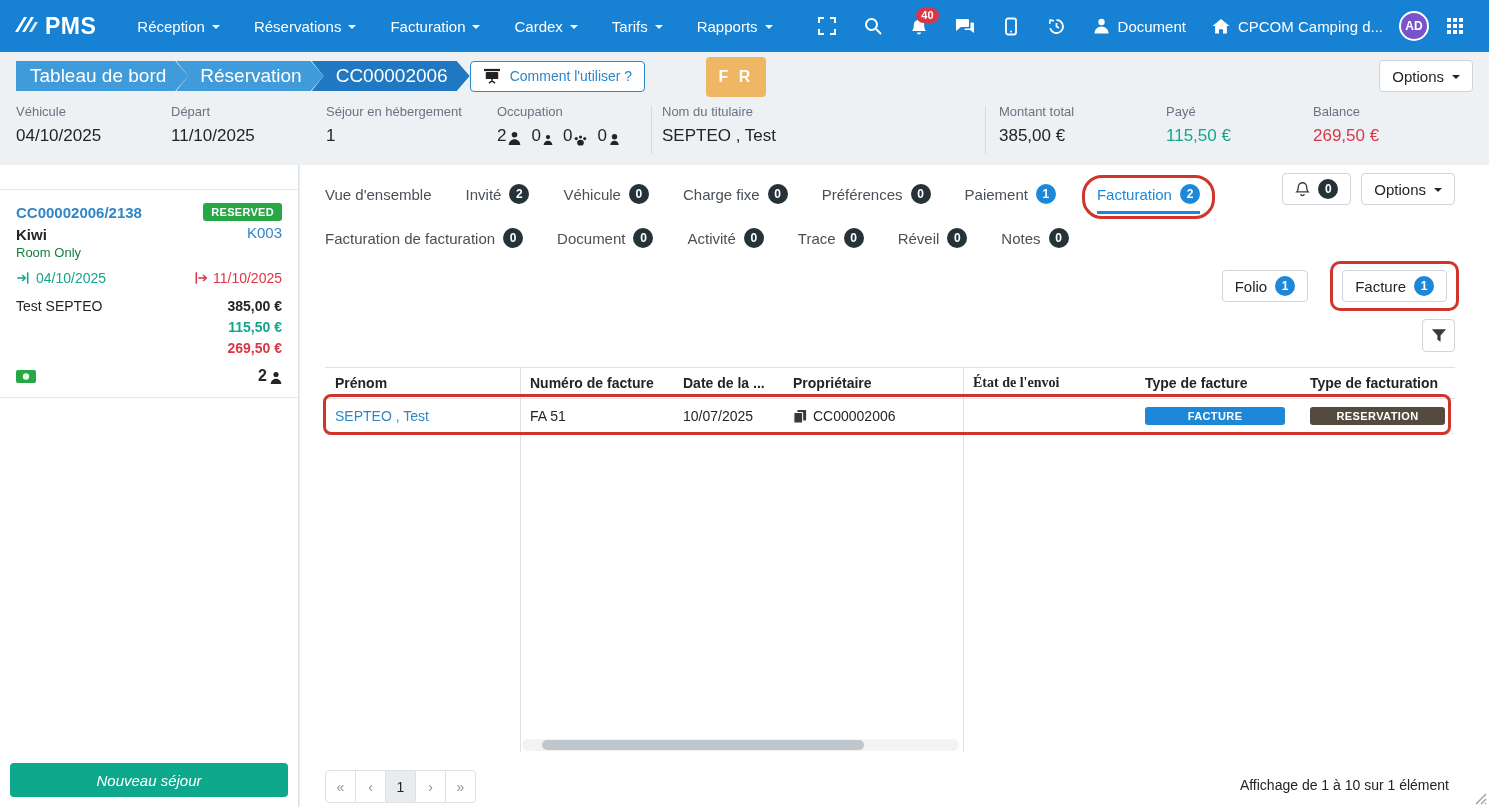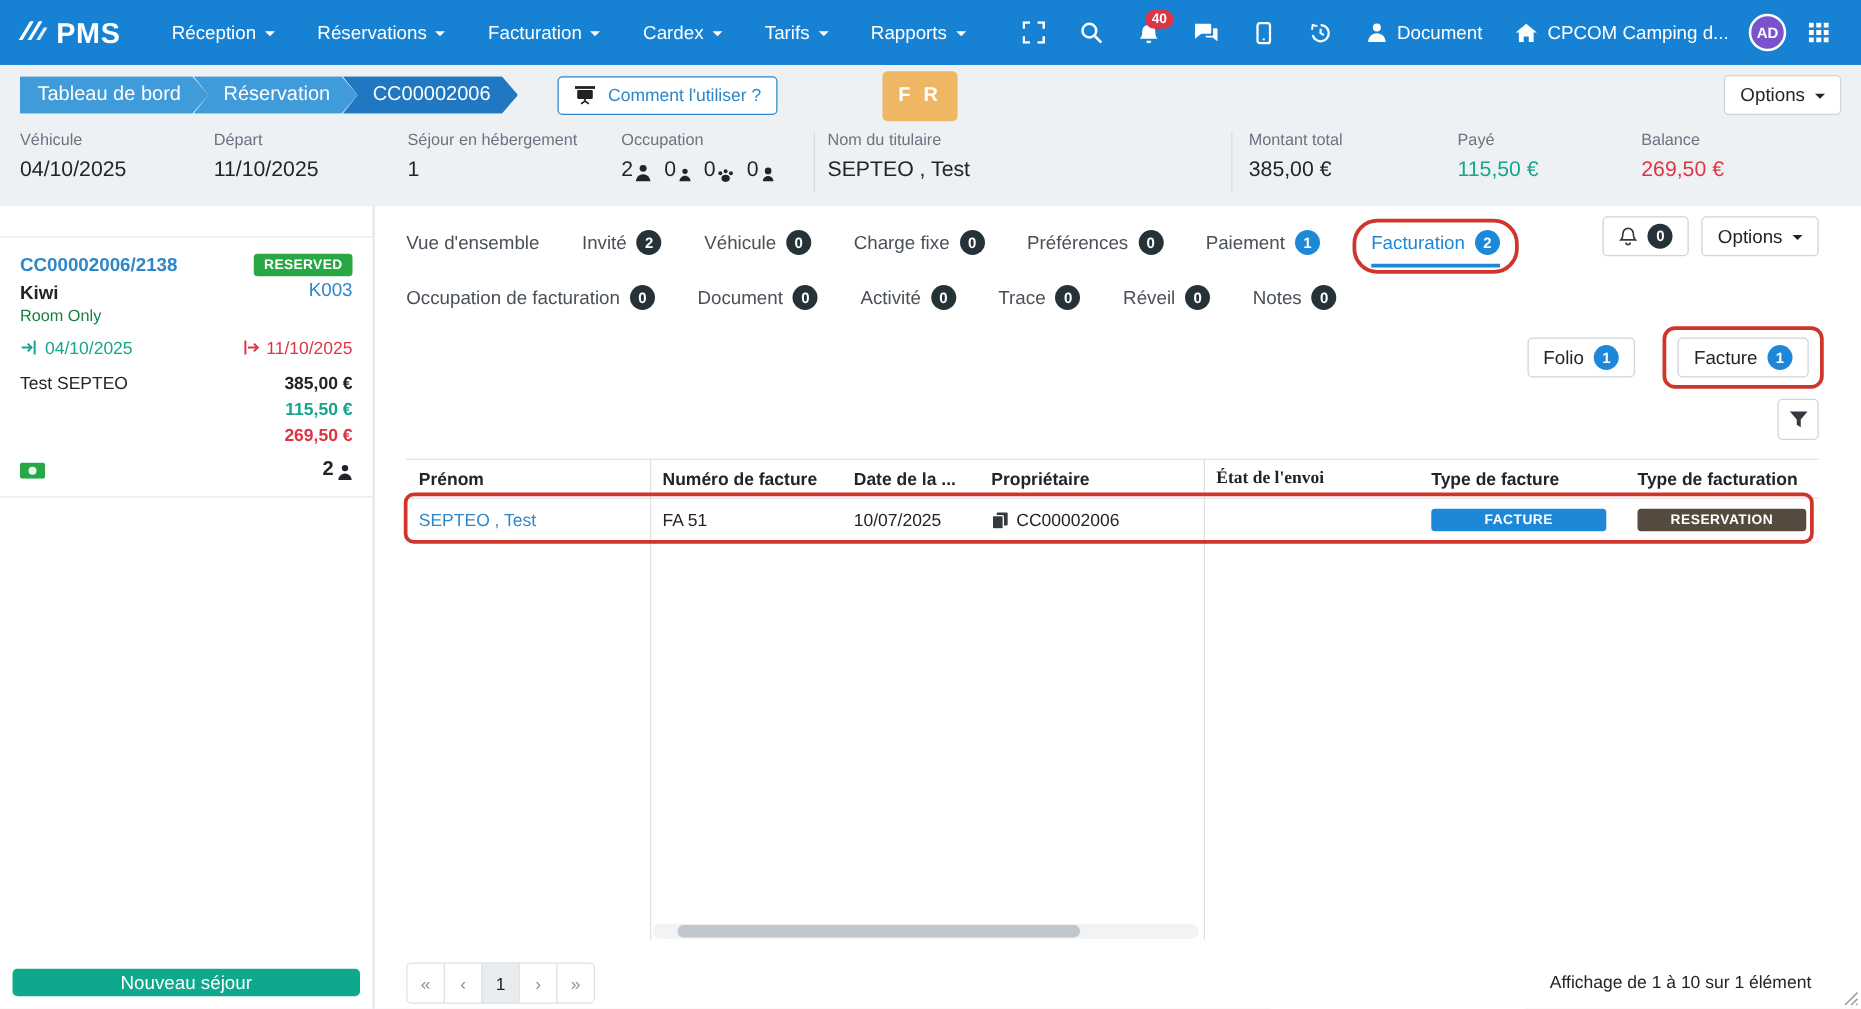--- a/index.html
+++ b/index.html
@@ -26,26 +26,26 @@
   .nav-right { margin-left:auto; display:flex; align-items:center; gap:6px; }
   .nav-icon-btn { min-width:40px; height:38px; display:flex; align-items:center; justify-content:center; position:relative; padding:0 6px; cursor:pointer; }
   .nav-badge { position:absolute; top:1px; right:0; background:#dc3545; color:#fff; font-size:11px; font-weight:bold; border-radius:9px; padding:1px 5px; line-height:13px; }
   .nav-text-btn { display:flex; align-items:center; gap:8px; font-size:15px; padding:0 10px; height:38px; cursor:pointer; white-space:nowrap; }
   .avatar { width:30px; height:30px; border-radius:50%; background:#7a52cc; border:2px solid #fff; color:#fff; font-size:12px; font-weight:bold; display:flex; align-items:center; justify-content:center; }
 
   
   .subheader { position:absolute; top:52px; left:0; right:0; height:113px; background:#eef1f4; }
   .crumb-row { position:relative; height:48px; display:flex; align-items:center; padding:0 16px; }
   .crumbs { display:flex; align-items:center; }
-  .crumb { height:30px; display:flex; align-items:center; color:#fff; font-size:16px; padding:0 22px 0 24px; margin-left:-12px;
+  .crumb { height:30px; display:flex; align-items:center; color:#fff; font-size:19px; padding:0 22px 0 24px; margin-left:-12px;
     clip-path:polygon(0 0, calc(100% - 13px) 0, 100% 50%, calc(100% - 13px) 100%, 0 100%, 12px 50%); cursor:pointer; white-space:nowrap; }
   .crumb.first { margin-left:0; padding-left:14px; clip-path:polygon(0 0, calc(100% - 13px) 0, 100% 50%, calc(100% - 13px) 100%, 0 100%); }
   .crumb.light { background:#3f9bd9; }
   .crumb.dark { background:#1f78c1; }
-  .help-btn { margin-left:32px; display:flex; align-items:center; gap:9px; background:#fff; border:1px solid #2d87c8; color:#2d87c8;
+  .help-btn { display:flex; align-items:center; gap:9px; background:#fff; border:1px solid #2d87c8; color:#2d87c8;
     border-radius:4px; height:31px; padding:0 12px; font-size:14px; cursor:pointer; }
   .flag-badge { position:absolute; left:706px; top:5px; width:60px; height:40px; background:#efb763; color:#fff;
     font-size:16px; font-weight:bold; letter-spacing:3px; display:flex; align-items:center; justify-content:center; border-radius:4px; }
   .btn-outline { display:inline-flex; align-items:center; gap:8px; background:#fff; border:1px solid #ced4da; color:#212529;
     border-radius:4px; height:32px; padding:0 12px; font-size:15px; cursor:pointer; white-space:nowrap; }
   .btn-outline .caret { border-top-color:#212529; }
   .crumb-options { margin-left:auto; }
 
   .summary { position:relative; height:65px; }
   .sum-field { position:absolute; top:4px; }
@@ -75,22 +75,22 @@
   .date-out { color:#dc3545; display:flex; align-items:center; gap:5px; font-size:14px; }
   .card-amounts { margin-top:10px; display:flex; justify-content:space-between; align-items:flex-start; }
   .guest-name { font-size:14px; padding-top:2px; }
   .amt-stack { text-align:right; font-size:14px; font-weight:bold; line-height:21px; }
   .amt-total { color:#212529; }
   .amt-paid { color:#16a58c; }
   .amt-balance { color:#dc3545; }
   .card-foot { margin-top:8px; display:flex; justify-content:space-between; align-items:center; }
   .occupants { display:flex; align-items:flex-end; gap:3px; font-size:16px; font-weight:bold; }
   .occupants svg { fill:#212529; }
-  .new-stay-btn { position:absolute; left:10px; right:10px; bottom:10px; height:22px; background:#0ea98c; color:#fff;
-    border:none; border-radius:4px; font-size:15px; font-family:inherit; cursor:pointer; }
+  .new-stay-btn { position:absolute; left:10px; right:10px; bottom:10px; height:34px; background:#0ea98c; color:#fff;
+    border:none; border-radius:4px; font-size:15px; font-family:inherit; cursor:pointer;font-style:italic; }
 
   
   .main { position:absolute; left:300px; top:165px; right:0; bottom:0; background:#fff; }
   .main-toolbar { position:absolute; top:8px; right:34px; display:flex; gap:10px; }
   .count-badge { min-width:20px; height:20px; border-radius:10px; background:#253238; color:#fff; font-size:12px; font-weight:bold;
     display:inline-flex; align-items:center; justify-content:center; padding:0 5px; }
   .count-badge.blue { background:#1e88d8; }
 
   .tabs-block { padding:18px 0 0 25px; }
   .tab-row { display:flex; align-items:center; column-gap:34px; margin-bottom:13px; flex-wrap:nowrap; }
@@ -434,21 +434,21 @@
       </div>
       <span class="annot-tab">
         <div class="tab active">
           <span>Facturation</span>
           <span class="count-badge blue">2</span>
         </div>
       </span>
     </div>
     <div class="tab-row">
       <div class="tab">
-        <span>Occupation de facturation</span>
+        <span>Facturation de facturation</span>
         <span class="count-badge">0</span>
       </div>
       <div class="tab">
         <span>Document</span>
         <span class="count-badge">0</span>
       </div>
       <div class="tab">
         <span>Activité</span>
         <span class="count-badge">0</span>
       </div>

